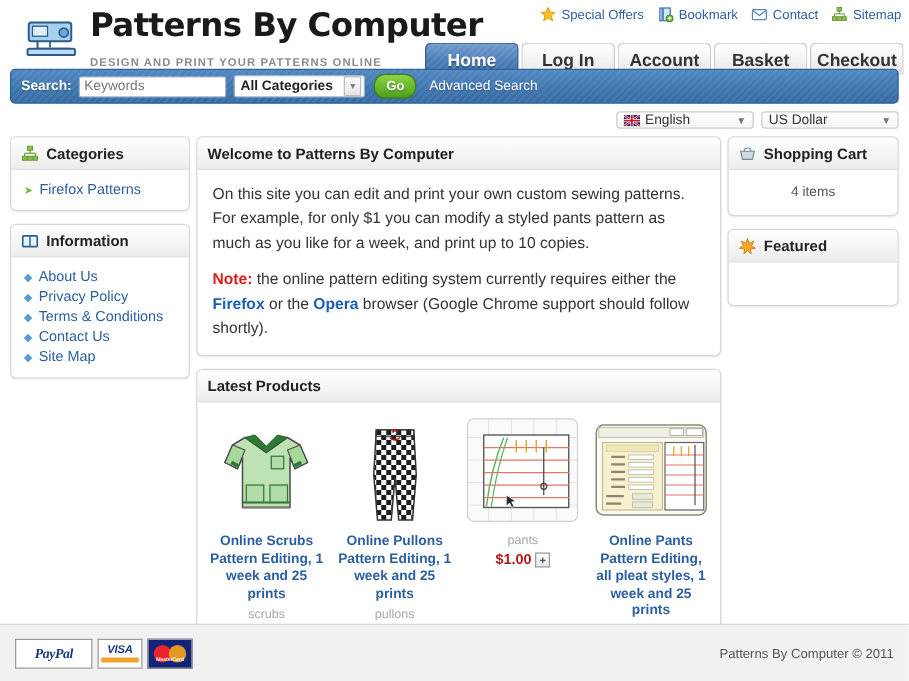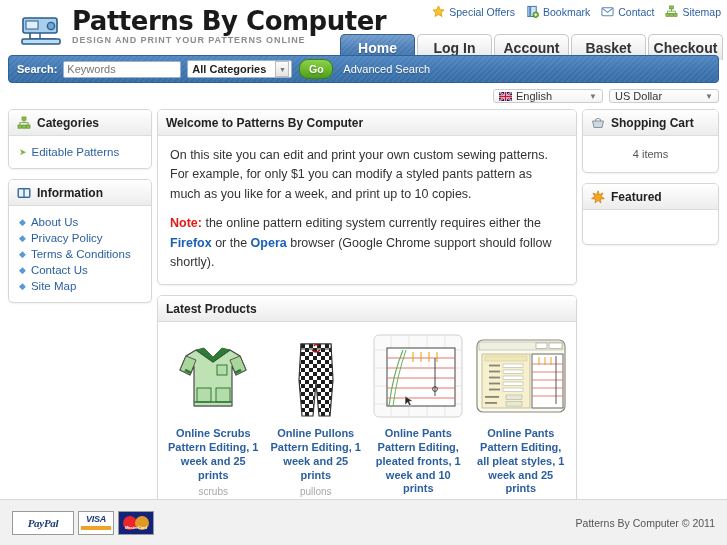--- a/index.html
+++ b/index.html
@@ -47,21 +47,21 @@
     font-weight: bold;
     color: #1a1a1a;
     letter-spacing: -0.5px;
     font-family: "DejaVu Sans", sans-serif;
   }
   .logo-tagline {
     font-size: 9px;
     font-weight: bold;
     color: #8c8c8c;
     letter-spacing: 0.9px;
-    margin-top: 2px;
+    margin-top: 12px;
     font-family: "Liberation Sans", sans-serif;
   }
 
   .toplinks {
     position: absolute;
     right: 6px;
     top: 5px;
     display: flex;
     align-items: center;
     gap: 11px;
@@ -504,21 +504,21 @@
             <rect x="5.2" y="9" width="3.6" height="3.2" fill="#8bc34a" stroke="#5f8f2a" stroke-width="0.7"></rect>
             <rect x="9.4" y="9" width="3.6" height="3.2" fill="#8bc34a" stroke="#5f8f2a" stroke-width="0.7"></rect>
             <path d="M7 4.2 V6.6 M2.8 9 V6.6 H11.2 V9" fill="none" stroke="#5f8f2a" stroke-width="0.8"></path>
           </svg>
           <span>Categories</span>
         </div>
         <div class="panel-body">
           <ul class="side-list">
             <li>
               <span class="bullet-green">➤</span>
-              <a>Editable Patterns</a>
+              <a>Firefox Patterns</a>
             </li>
           </ul>
         </div>
       </div>
 
       <div class="panel">
         <div class="panel-head">
           <svg class="hico" viewBox="0 0 14 14">
             <rect x="1" y="2.5" width="12" height="9" rx="0.8" fill="#4a84bd" stroke="#2d5c86" stroke-width="0.9"></rect>
             <rect x="2" y="3.5" width="4.6" height="7" fill="#eaf4fd"></rect>
@@ -638,21 +638,20 @@
                   <path d="M16 72 Q20 40 30 16" fill="none" stroke="#63b363" stroke-width="1.2"></path>
                   <path d="M20 72 Q24 42 33 16" fill="none" stroke="#63b363" stroke-width="1"></path>
                   <g stroke="#e8a020" stroke-width="1.1">
                     <path d="M40 18 V28 M48 18 V28 M56 18 V28 M64 18 V28"></path>
                   </g>
                   <path d="M62 24 V62" stroke="#444444" stroke-width="1"></path>
                   <circle cx="62" cy="55" r="2.4" fill="none" stroke="#444444" stroke-width="1"></circle>
                   <path d="M32 62 l0 9 l2.6 -2.6 l1.8 3.6 l1.8 -0.9 l-1.8 -3.6 l3.4 -0.4 z" fill="#2b2b2b" stroke="#ffffff" stroke-width="0.6"></path>
                 </svg>
               </div>
-              <a class="product-title">Online Pants Pattern Editing, pleated fronts, 1 week and 10 prints</a>
               <div class="product-cat">pants</div>
               <div class="product-price">
                 <span>$1.00</span>
                 <span class="add-btn">+</span>
               </div>
             </div>
 
             <div class="product">
               <div class="product-img">
                 <svg viewBox="0 0 90 84" width="90" height="84">

